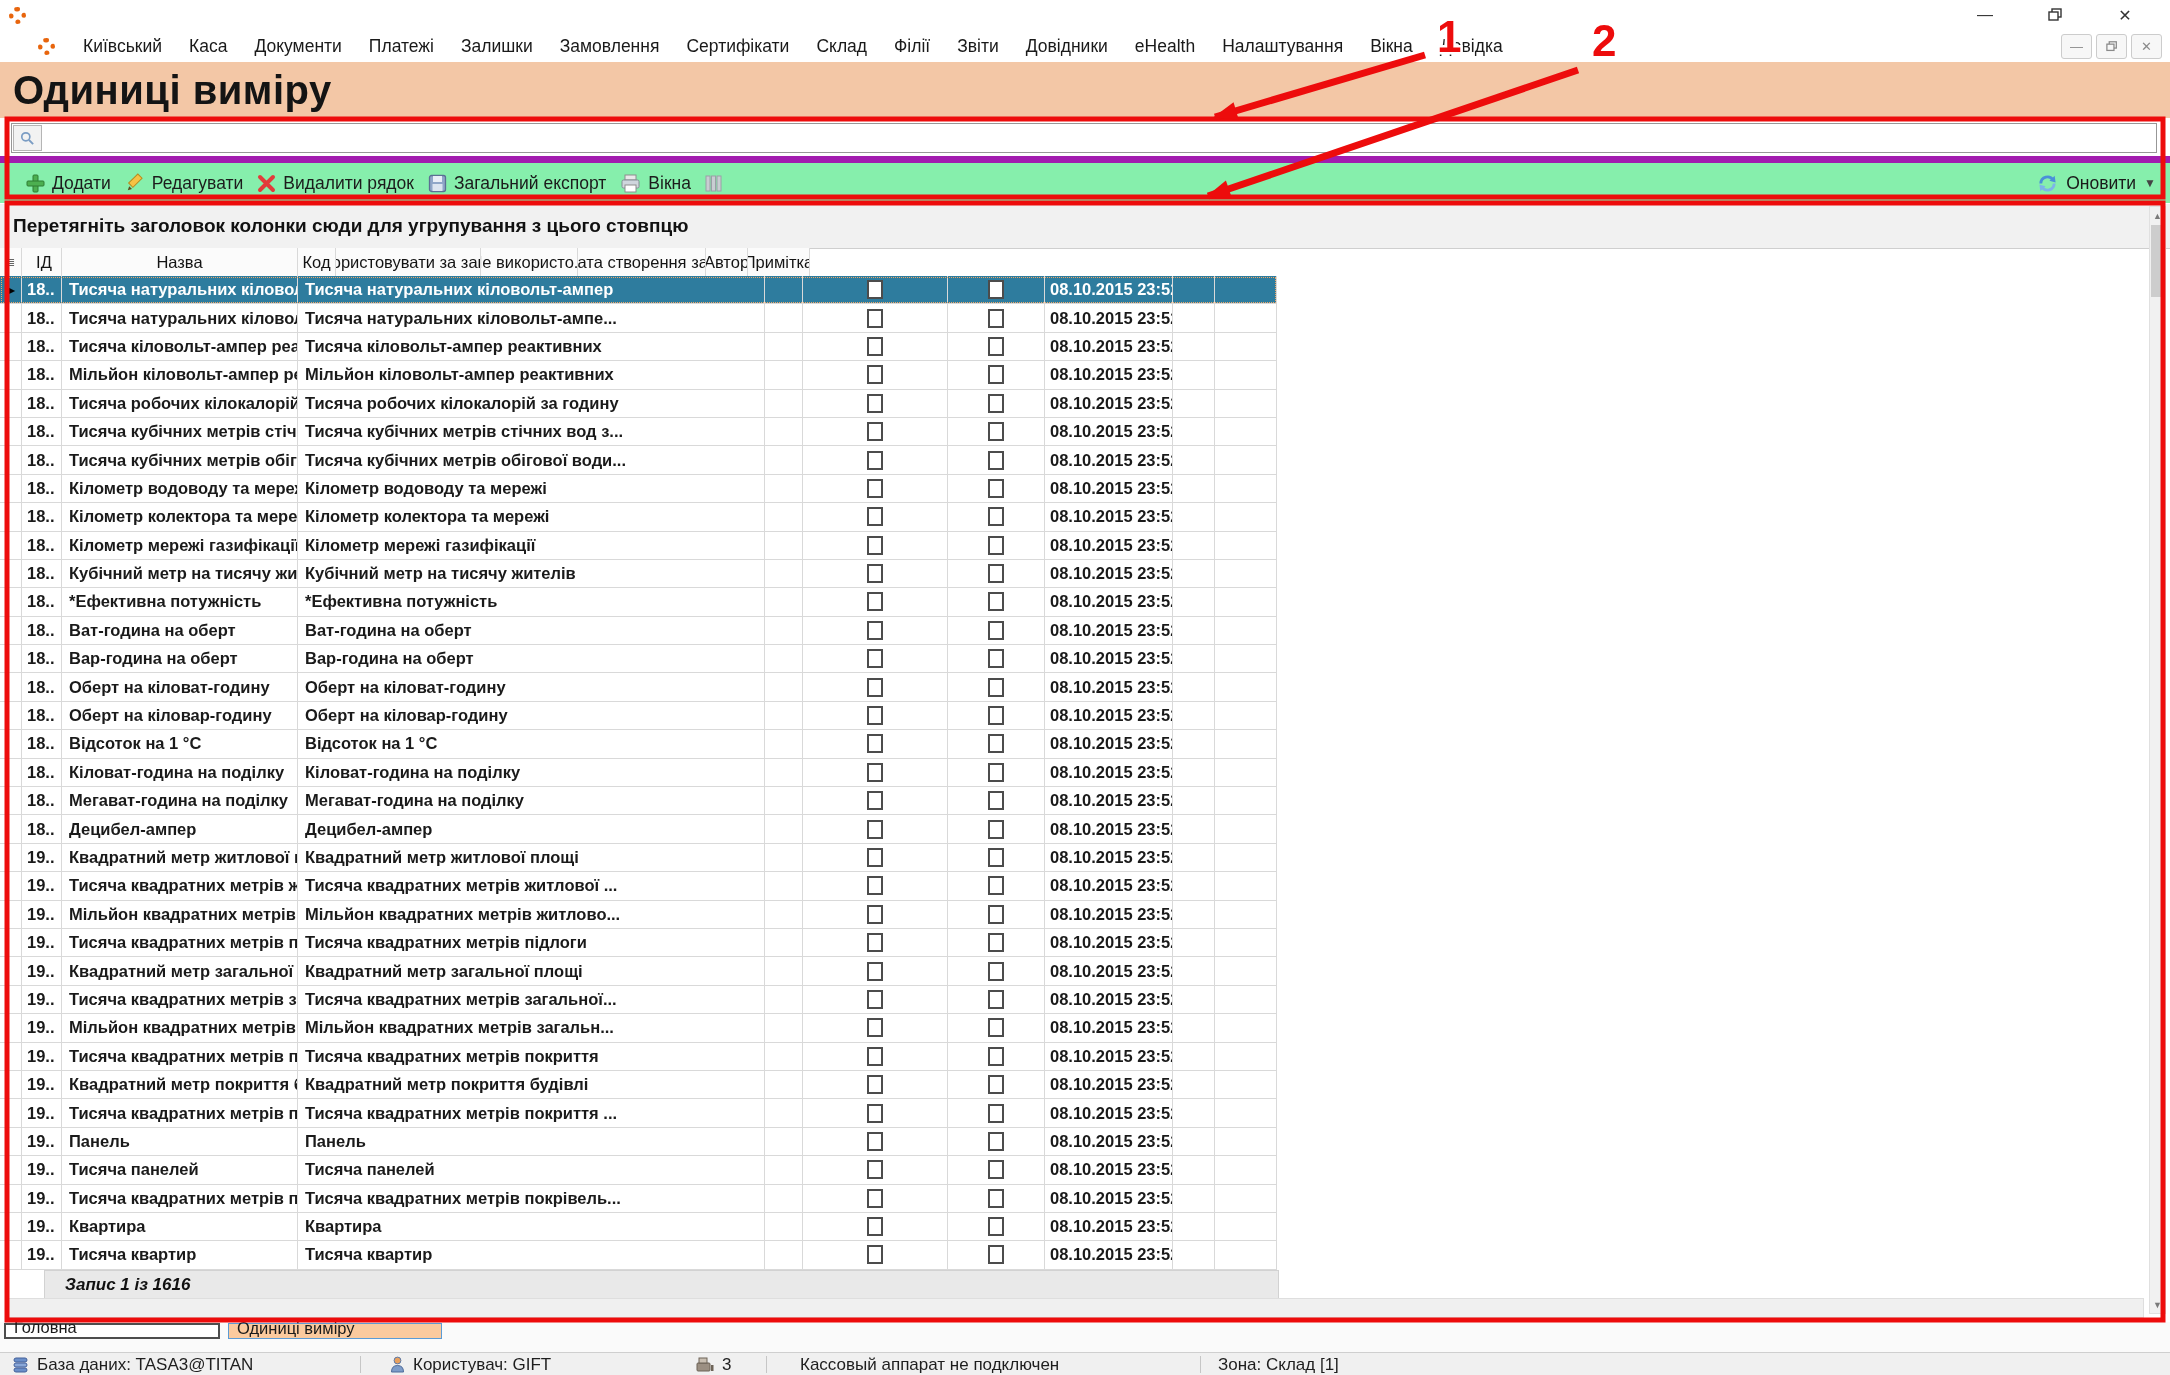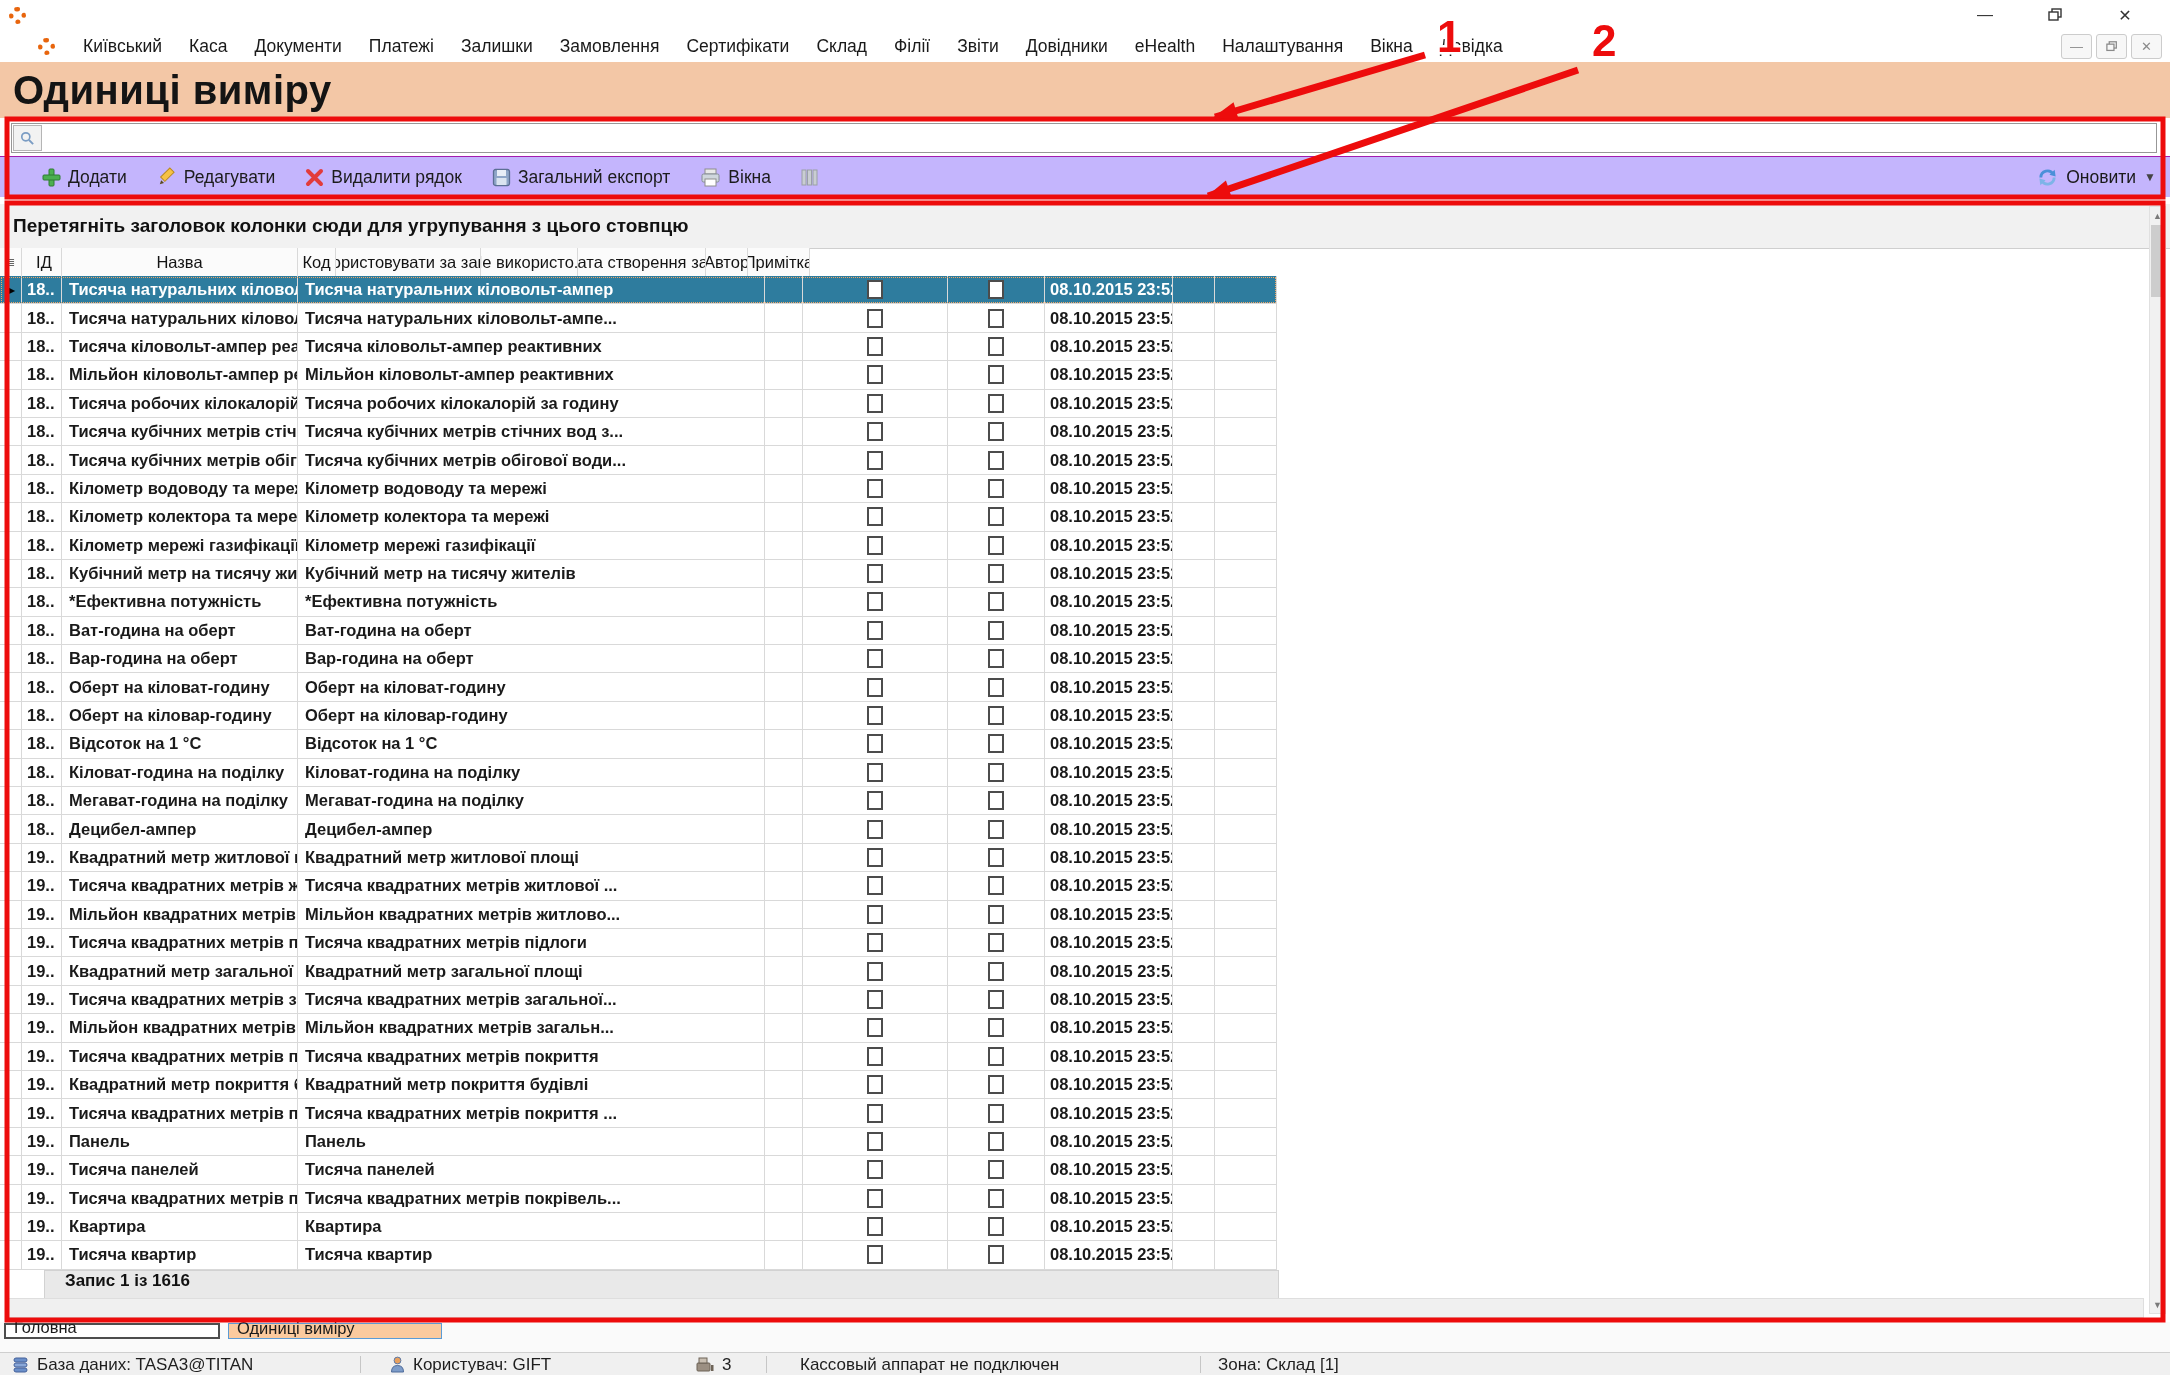--- a/index.html
+++ b/index.html
@@ -20,21 +20,21 @@
   
   .pagehead{position:absolute;top:62px;left:0;right:0;height:56px;background:#f3c7a6;display:flex;align-items:center;}
   .pagetitle{font-size:40px;font-weight:bold;color:#141414;margin-left:13px;letter-spacing:.5px;}
   
   .searchrow{position:absolute;top:118px;left:0;right:0;height:38px;background:#fff;}
   .search-field{position:absolute;left:11px;right:13px;top:5px;height:28px;border:1px solid #979797;background:#fff;display:flex;align-items:center;}
   .search-iconbox{width:27px;height:24px;margin:1px;background:#f2f2f2;border:1px solid #b5b5b5;display:flex;align-items:center;justify-content:center;flex:0 0 auto;}
   .search-input{border:none;outline:none;flex:1;font-family:"Liberation Sans",sans-serif;font-size:17px;color:#333;height:24px;padding-left:6px;}
   .search-input::placeholder{color:#6f6f6f;opacity:1;}
   
-  .toolbar{position:absolute;top:156px;left:0;right:0;height:40px;background:#c4b5fd;border-top:1px solid #a21caf;display:flex;align-items:center;gap:16px;}
+  .toolbar{position:absolute;top:156px;left:0;right:0;height:40px;background:#86efac;border-top:7px solid #a21caf;display:flex;align-items:center;}
   .grip{width:4px;height:24px;margin-left:6px;border-left:2px dotted #b9b9b9;}
   .tbtn{display:flex;align-items:center;gap:7px;font-size:17.5px;color:#1c1c1c;margin-left:14px;white-space:nowrap;}
   .tb-right{position:absolute;right:14px;top:0;height:40px;display:flex;align-items:center;gap:8px;font-size:17.5px;}
   .caret{color:#444;font-size:12px;}
   
   .gridwrap{position:absolute;top:204px;left:0;right:0;height:1116px;background:#fff;}
   .groupbar{position:absolute;top:0;left:0;right:0;height:44px;background:#f1f1f1;border-bottom:1px solid #cfcfcf;display:flex;align-items:center;}
   .grouphint{font-size:19px;font-weight:bold;margin-left:13px;color:#111;}
   .grid-header{position:absolute;top:44px;left:0;height:28px;display:flex;background:#fbfbfb;border-bottom:1px solid #9f9f9f;}
   .hcell{box-sizing:border-box;border-right:1px solid #d9d9d9;display:flex;align-items:center;justify-content:center;
@@ -51,21 +51,21 @@
   .c-kod{width:38px;}
   .c-use{width:145px;justify-content:center;padding-left:0;}
   .c-nuse{width:97px;justify-content:center;padding-left:0;}
   .c-date{width:128px;padding-left:5px;}
   .c-auth{width:42px;}
   .c-note{width:62px;}
   .grid-row.selected{background:#2e7c9e;color:#fff;outline:1.5px dotted #f0a868;outline-offset:-2px;}
   .row-arrow{font-size:12px;color:#000;}
   .grid-row.selected .row-arrow{color:#000;}
   .cb{width:16px;height:19px;background:#fff;border:2px solid #4c4c4c;box-sizing:border-box;display:inline-block;}
-  .gridfooter{position:absolute;left:44px;width:1233px;height:28px;background:#e9e9e9;border:1px solid #d2d2d2;display:flex;}
+  .gridfooter{position:absolute;left:44px;width:1233px;height:28px;background:#e9e9e9;border:1px solid #d2d2d2;display:flex;align-items:center;font-style:italic;}
   .footertext{font-size:17px;font-weight:bold;margin-left:20px;color:#111;}
   .hscroll{position:absolute;left:8px;right:26px;height:18px;background:#f0f0f0;border:1px solid #dedede;}
   .vscroll{position:absolute;right:4px;top:2px;width:17px;height:1108px;background:#f1f1f1;border:1px solid #e0e0e0;box-sizing:border-box;}
   .vs-arrow{position:absolute;left:0;width:100%;height:17px;display:flex;align-items:center;justify-content:center;color:#7a7a7a;font-size:9px;}
   .vs-thumb{position:absolute;left:1px;right:1px;top:18px;height:72px;background:#cdcdcd;}
   
   .tabsrow{position:absolute;top:1322px;left:0;right:0;height:30px;background:#fafafa;display:flex;}
   .tab{box-sizing:border-box;height:16px;margin-top:1px;display:flex;align-items:flex-end;font-size:16.5px;padding-left:8px;}
   .tab-home{margin-left:4px;width:216px;background:#fff;border:2px solid #4d4d4d;}
   .tab-active{margin-left:8px;width:214px;background:#fbca9e;border:1px solid #5b9bd5;}

